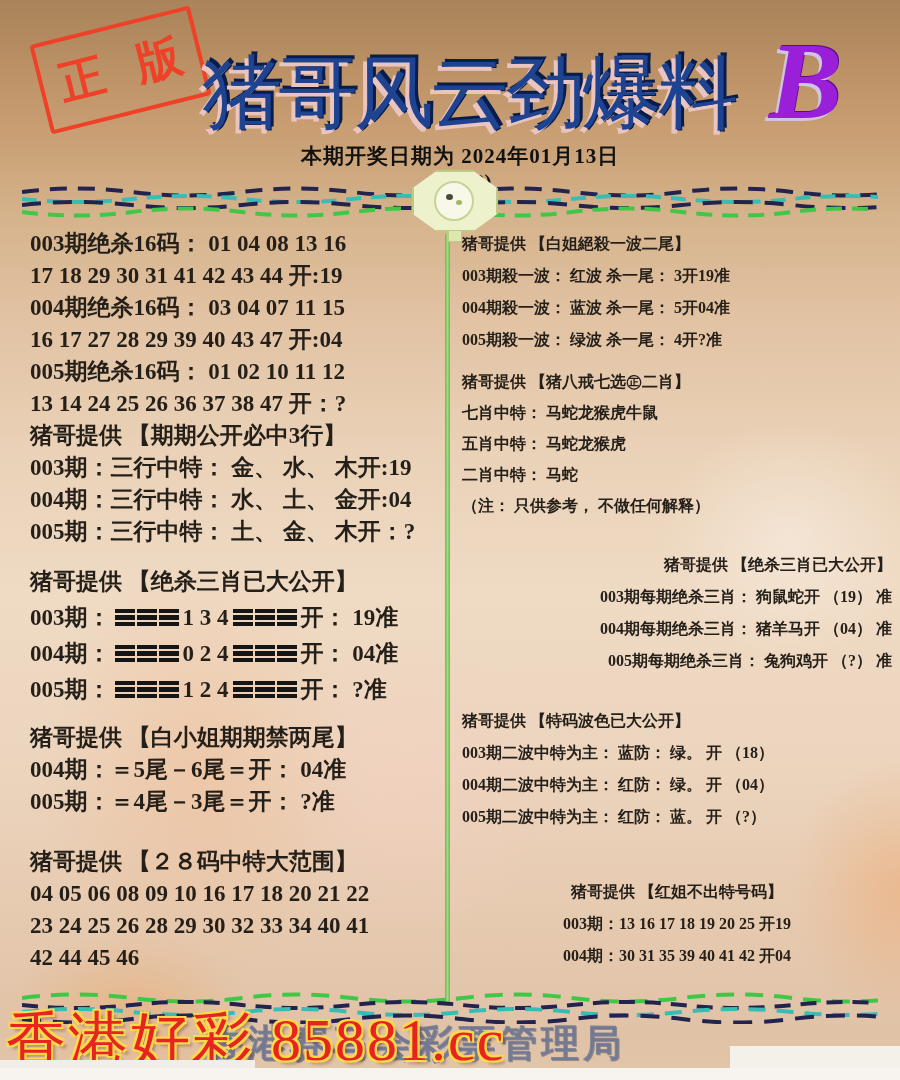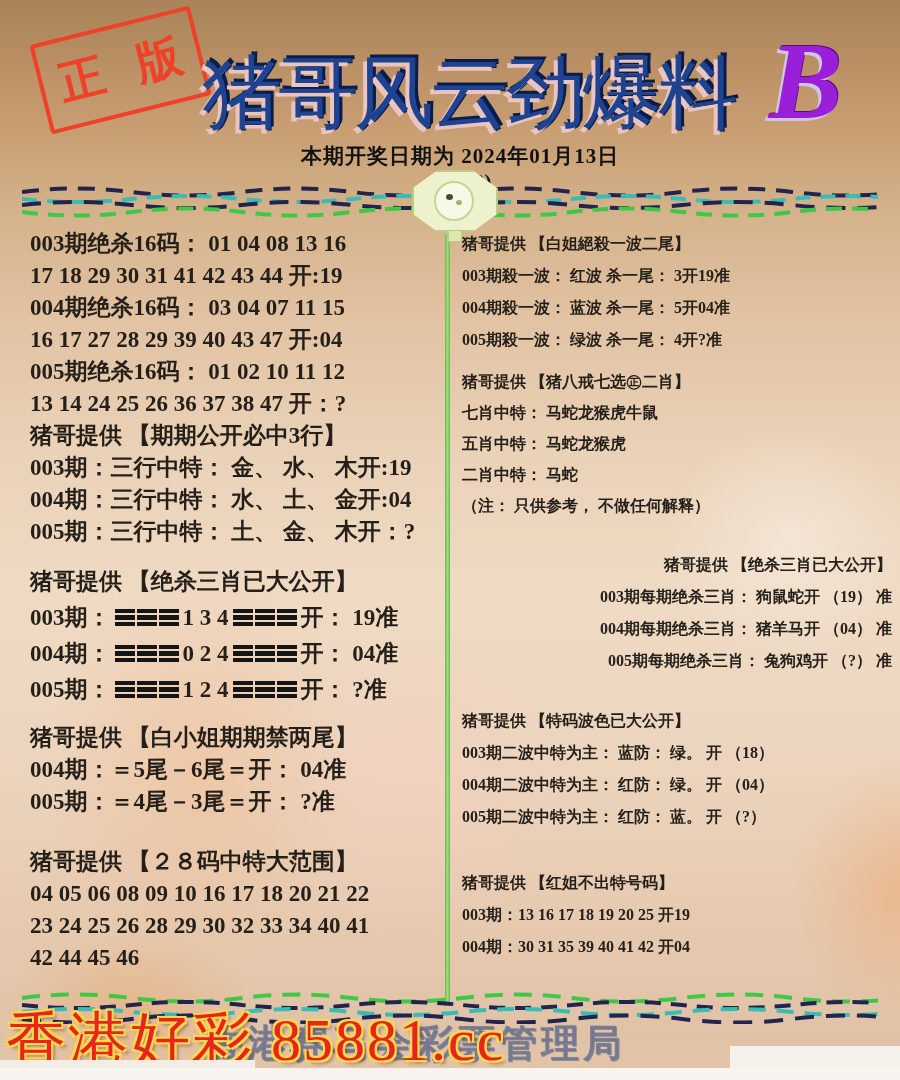--- a/index.html
+++ b/index.html
@@ -60,21 +60,21 @@
   
   .col { position:absolute; top:228px; color:#241f18; font-weight:bold; }
   .col.left  { left:30px;  width:410px; }
   .col.right { left:462px; width:430px; }
   .row { white-space:nowrap; font-size:23px; line-height:32px; }
   .col.right .row { font-size:16px; }
   .sec { margin:0; }
   .l-b { } .l-c { margin-top:16px; } .l-c .row { line-height:36px; }
   .l-d { margin-top:14px; } .l-e { margin-top:28px; }
   .r-a { } .r-b { margin-top:10px; } .r-b .row { line-height:31px; }
-  .r-c { margin-top:28px;text-align:right; } .r-d { margin-top:28px; } .r-e { margin-top:34px; }
+  .r-c { margin-top:28px;text-align:right; } .r-d { margin-top:28px; } .r-e { margin-top:43px;text-align:center; }
 
   
   .tgs { display:inline-block; margin:0 3px; }
   .tg { display:inline-block; width:20px; height:17px; margin:0 1px; vertical-align:-1px;
     background:linear-gradient(#151515 0 4px,transparent 4px 6px,#151515 6px 11px,transparent 11px 13px,#151515 13px 17px); }
 
   
   .watermark { position:absolute; left:205px; top:1018px; width:560px; white-space:nowrap;
     font-size:38px; font-weight:bold; letter-spacing:4px; color:rgba(108,118,146,.8);
     text-shadow:1px 1px 0 rgba(70,80,110,.5); }

